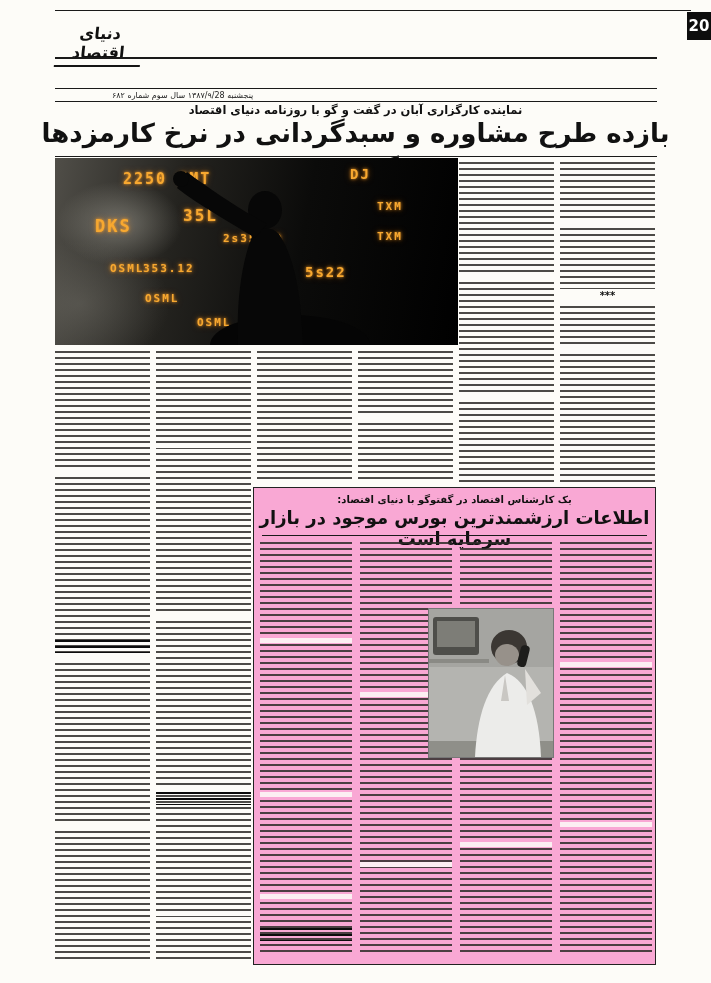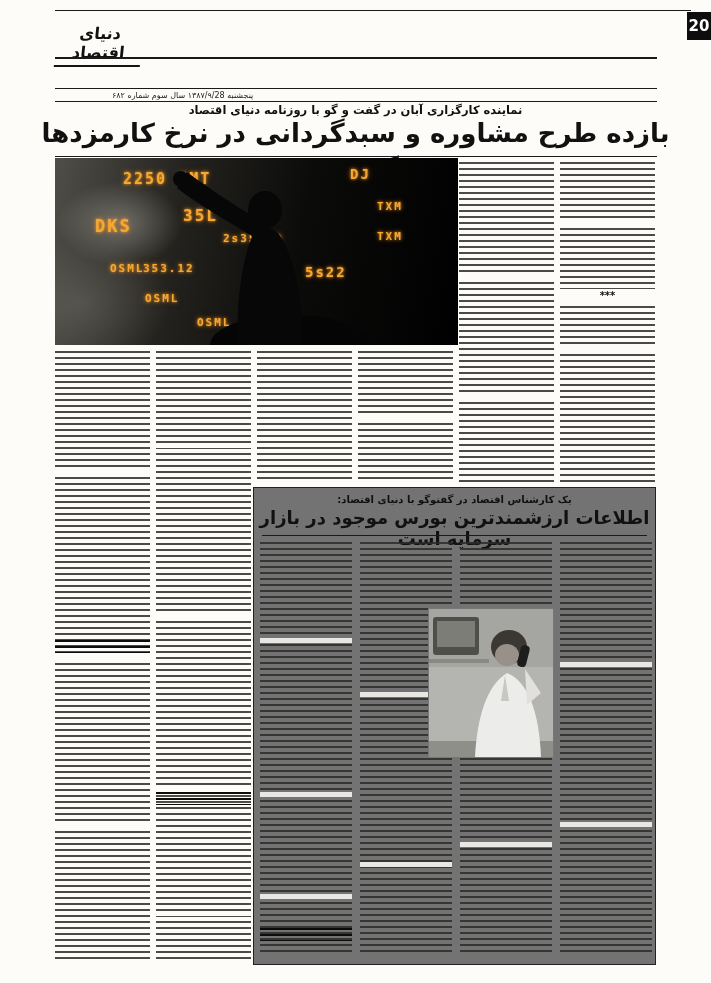--- a/index.html
+++ b/index.html
@@ -59,21 +59,21 @@
     white-space:nowrap;
   }
   .sil{position:absolute;left:0;top:0;}
   .stars{
     position:absolute;left:560px;top:289px;width:95px;height:13px;
     background:#fdfcf8;text-align:center;font-weight:bold;font-size:10px;line-height:13px;
   }
   
   .box{
     position:absolute;left:253px;top:487px;width:403px;height:478px;
-    border:1px solid #222;background:#737373;box-sizing:border-box;
+    border:1px solid #222;background:#f9a8d4;box-sizing:border-box;
   }
   .box-kicker{
     position:absolute;left:0;right:0;top:6px;text-align:center;
     font-size:10px;font-weight:bold;
   }
   .box-headline{
     position:absolute;left:0;right:0;top:19px;text-align:center;margin:0;
     font-size:18px;font-weight:bold;
   }
   .box-rule{position:absolute;left:8px;right:8px;top:47px;height:1px;background:#1a1a1a;}

